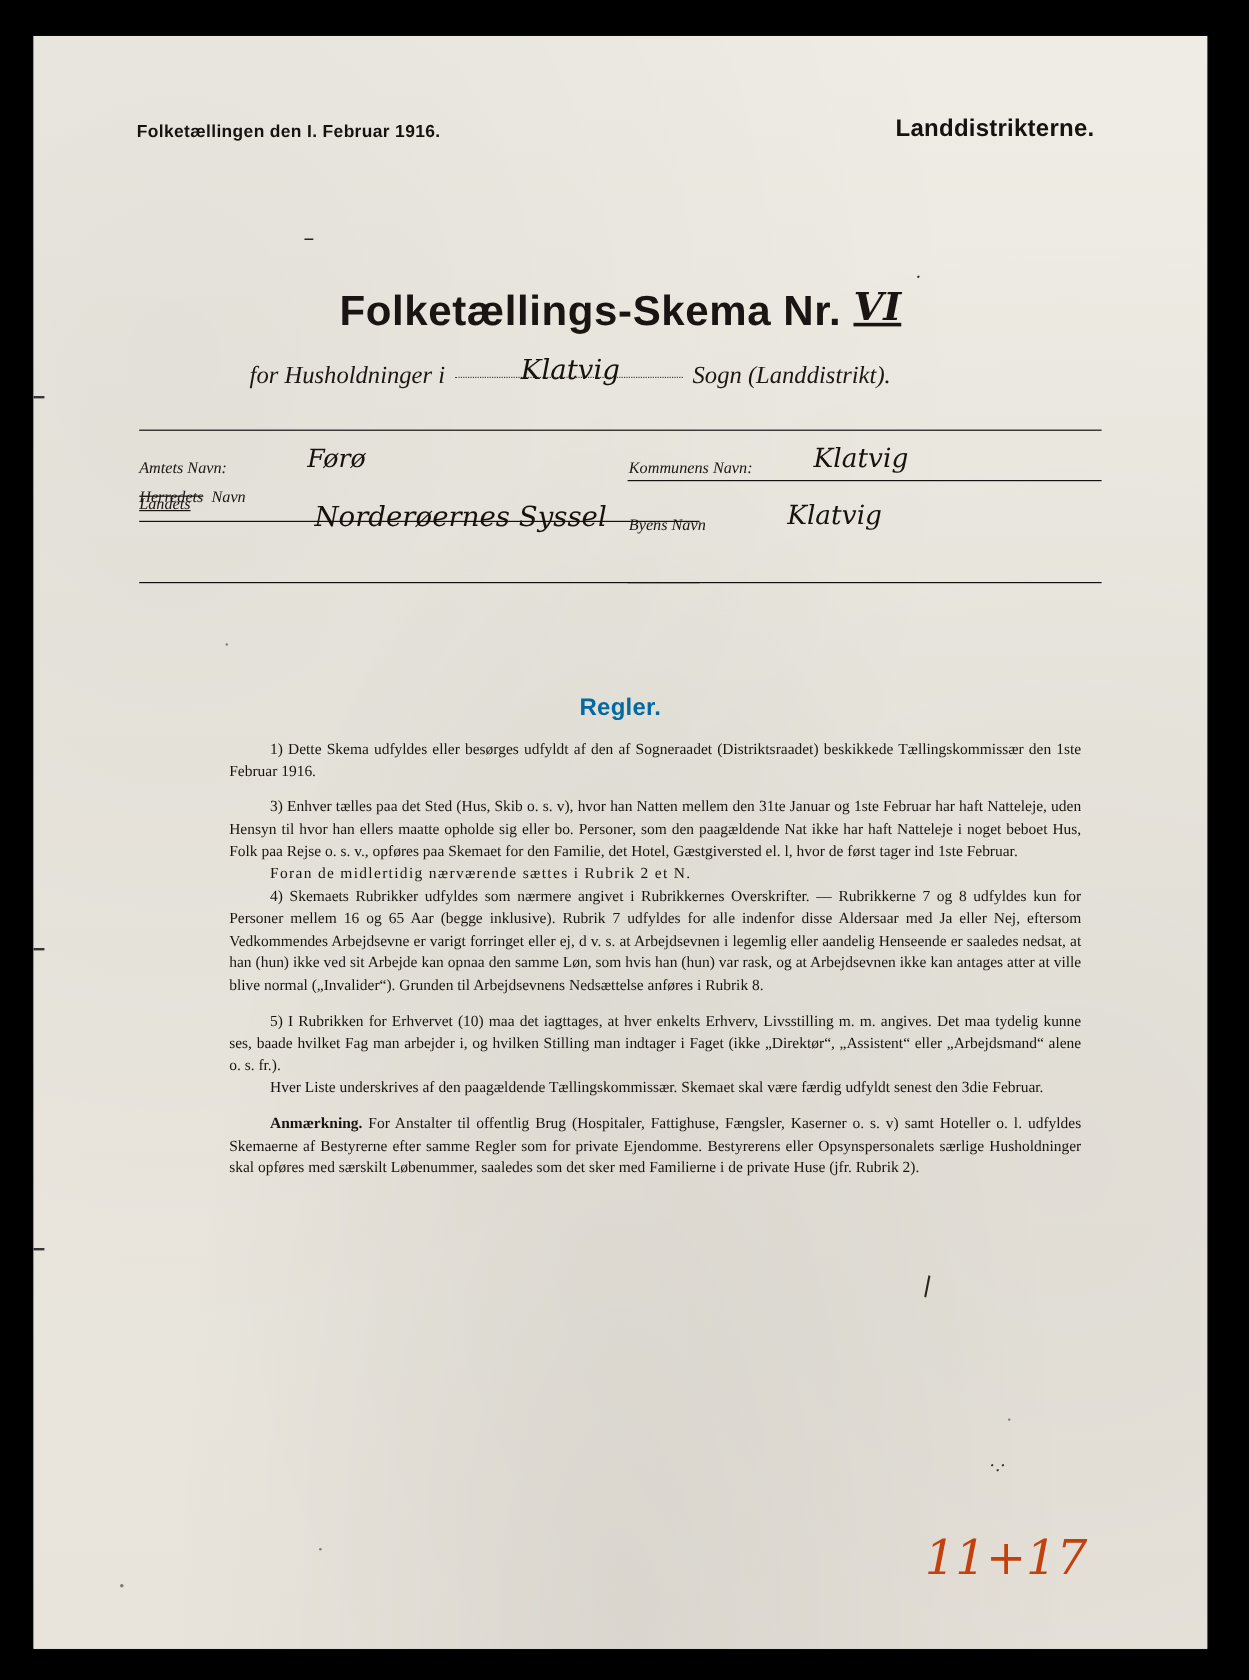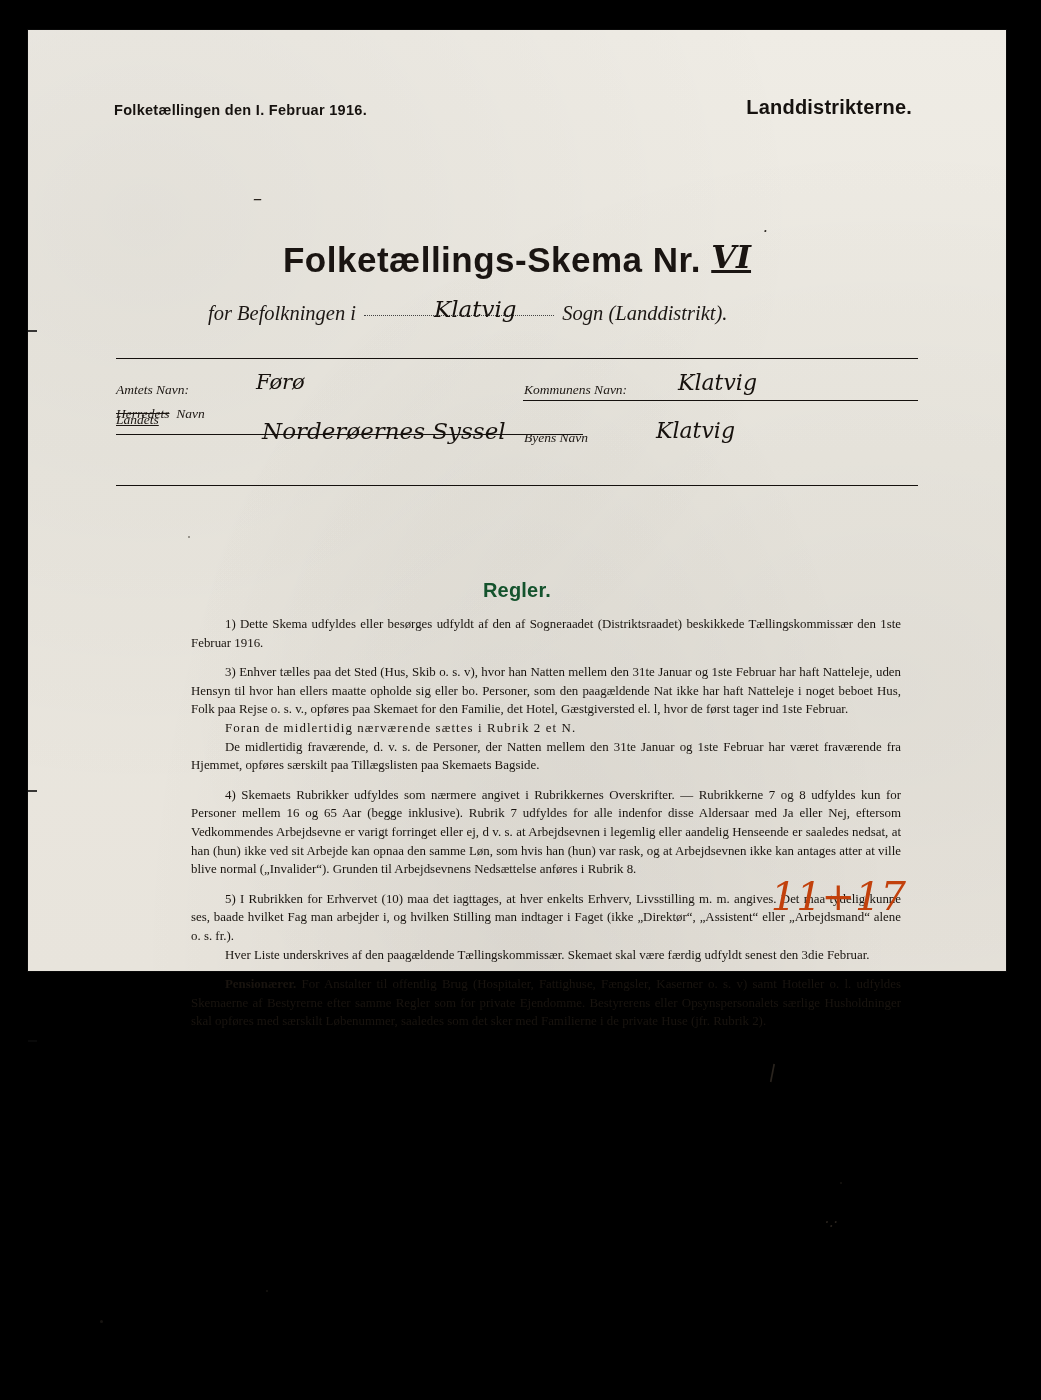--- a/index.html
+++ b/index.html
@@ -18,21 +18,21 @@
     left: 0; top: 0;
     width: 1041px;
     height: 1400px;
     background: #000;
   }
   .page {
     position: absolute;
     left: 28px;
     top: 30px;
     width: 978px;
-    height: 941px;
+    height: 1344px;
     background: #ece9e2;
     box-shadow: 0 0 0 1px #0a0a0a;
   }
   
   .page::before {
     content: "";
     position: absolute;
     left: 0; top: 0; right: 0; bottom: 0;
     background:
       radial-gradient(ellipse at 12% 20%, rgba(0,0,0,0.045), rgba(0,0,0,0) 55%),
@@ -151,21 +151,21 @@
 
   
   .regler-hd {
     position: absolute;
     left: 0; right: 0;
     top: 549px;
     text-align: center;
     font-family: "Liberation Sans", sans-serif;
     font-weight: bold;
     font-size: 20px;
-    color: #14532d;
+    color: #0369a1;
     letter-spacing: 0.2px;
   }
   .body-text {
     position: absolute;
     left: 131px;
     top: 585px;
     width: 742px;
     font-family: "Liberation Serif", serif;
     font-size: 12.9px;
     line-height: 18.6px;
@@ -230,21 +230,21 @@
 
       <div class="marg m-tick1">–</div>
       <div class="marg m-tick2">·</div>
 
       <div class="title">
         <span>Folketællings-Skema Nr.</span>
         <span class="nr-val">VI</span>
       </div>
 
       <div class="subtitle">
-        <span>for Befolkningen i</span>
+        <span>for Husholdninger i</span>
         <span class="dots"></span>
         <span>Sogn (Landdistrikt).</span>
       </div>
       <div class="hand h-sogn">Klatvig</div>
 
       <div class="rule r1"></div>
       <div class="rule r3"></div>
       <div class="rule r2"></div>
       <div class="rule r4"></div>
       <div class="rule r5"></div>
@@ -262,26 +262,25 @@
       <div class="hand h-herr">Norderøernes Syssel</div>
       <div class="hand h-komm">Klatvig</div>
       <div class="hand h-byen">Klatvig</div>
 
       <div class="regler-hd">Regler.</div>
 
       <div class="body-text">
         <p class="ind">1) Dette Skema udfyldes eller besørges udfyldt af den af Sogneraadet (Distriktsraadet) beskikkede Tællingskommissær den 1ste Februar 1916.</p>
         <p class="ind tight">3) Enhver tælles paa det Sted (Hus, Skib o. s. v), hvor han Natten mellem den 31te Januar og 1ste Februar har haft Natteleje, uden Hensyn til hvor han ellers maatte opholde sig eller bo. Personer, som den paagældende Nat ikke har haft Natteleje i noget beboet Hus, Folk paa Rejse o. s. v., opføres paa Skemaet for den Familie, det Hotel, Gæstgiversted el. l, hvor de først tager ind 1ste Februar.</p>
         <p class="ind tight sp">Foran de midlertidig nærværende sættes i Rubrik 2 et N.</p>
-        <p class="ind">De midlertidig fraværende, d. v. s. de Personer, der Natten mellem den 31te Januar og 1ste Februar har været fraværende fra Hjemmet, opføres særskilt paa Tillægslisten paa Skemaets Bagside.</p>
         <p class="ind">4) Skemaets Rubrikker udfyldes som nærmere angivet i Rubrikkernes Overskrifter. — Rubrikkerne 7 og 8 udfyldes kun for Personer mellem 16 og 65 Aar (begge inklusive). Rubrik 7 udfyldes for alle indenfor disse Aldersaar med Ja eller Nej, eftersom Vedkommendes Arbejdsevne er varigt forringet eller ej, d v. s. at Arbejdsevnen i legemlig eller aandelig Henseende er saaledes nedsat, at han (hun) ikke ved sit Arbejde kan opnaa den samme Løn, som hvis han (hun) var rask, og at Arbejdsevnen ikke kan antages atter at ville blive normal („Invalider“). Grunden til Arbejdsevnens Nedsættelse anføres i Rubrik 8.</p>
         <p class="ind tight">5) I Rubrikken for Erhvervet (10) maa det iagttages, at hver enkelts Erhverv, Livsstilling m. m. angives. Det maa tydelig kunne ses, baade hvilket Fag man arbejder i, og hvilken Stilling man indtager i Faget (ikke „Direktør“, „Assistent“ eller „Arbejdsmand“ alene o. s. fr.).</p>
         <p class="ind">Hver Liste underskrives af den paagældende Tællingskommissær. Skemaet skal være færdig udfyldt senest den 3die Februar.</p>
         <p class="ind note">
-          <b>Pensionærer.</b>
+          <b>Anmærkning.</b>
           <span>For Anstalter til offentlig Brug (Hospitaler, Fattighuse, Fængsler, Kaserner o. s. v) samt Hoteller o. l. udfyldes Skemaerne af Bestyrerne efter samme Regler som for private Ejendomme. Bestyrerens eller Opsynspersonalets særlige Husholdninger skal opføres med særskilt Løbenummer, saaledes som det sker med Familierne i de private Huse (jfr. Rubrik 2).</span>
         </p>
       </div>
 
       <div class="marg m-slash">\</div>
       <div class="marg m-dots">·.·</div>
       <div class="marg m-sum">11+17</div>
 
       <div class="speck" style="left:72px; top:1290px; width:3px; height:3px;"></div>
       <div class="speck" style="left:238px; top:1260px; width:2px; height:2px;"></div>

